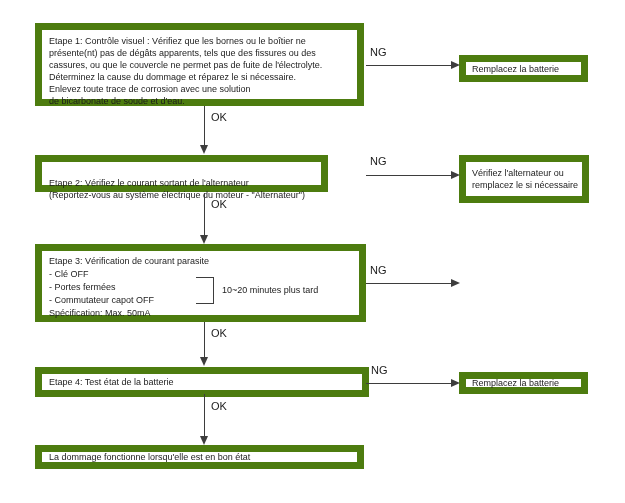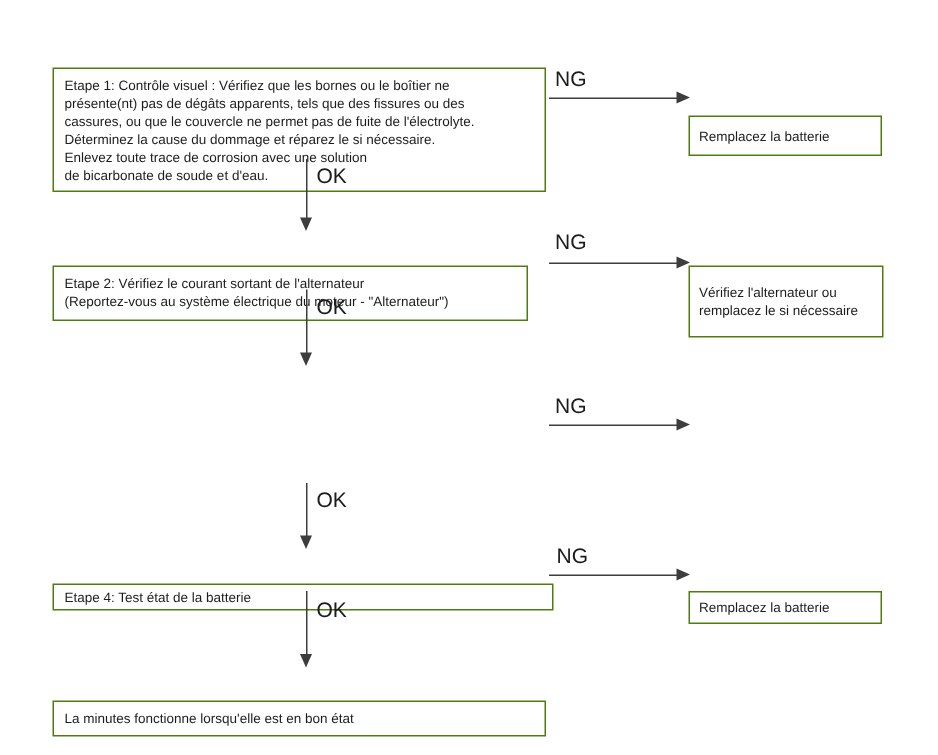--- a/index.html
+++ b/index.html
@@ -3,56 +3,67 @@
 <meta charset="utf-8">
 <style>
   html,body { margin:0; padding:0; background:#ffffff; }
   .canvas {
     position:relative; width:625px; height:503px; background:#ffffff;
     font-family:"Liberation Sans","DejaVu Sans",sans-serif;
     color:#1c1c1c; overflow:hidden;
   }
   .box {
     position:absolute; box-sizing:border-box;
-    border:1px solid #4d7c0f; background:#ffffff;
-    font-size:9px; line-height:12px;margin-top:22px;
+    border:7px solid #4d7c0f; background:#ffffff;
+    font-size:9px; line-height:12px;
   }
   .prel { white-space:pre-line; }
   .vcenter { display:flex; align-items:center; }
   .hline { position:absolute; height:1px; background:#3d3d3d; }
   .vline { position:absolute; width:1px; background:#3d3d3d; }
   .arrow-right { position:absolute; width:0; height:0;
     border-left:9px solid #3d3d3d; border-top:4px solid transparent; border-bottom:4px solid transparent; }
   .arrow-down { position:absolute; width:0; height:0;
     border-top:9px solid #3d3d3d; border-left:4px solid transparent; border-right:4px solid transparent; }
-  .lbl { position:absolute; font-size:14px; line-height:11px;text-align:center; }
+  .lbl { position:absolute; font-size:11px; line-height:11px;text-align:center; }
   .step3-content { padding:4px 0 0 7px; font-size:9px; line-height:13px; }
   .bracket { position:absolute; box-sizing:border-box;
     border:1px solid #3d3d3d; border-left:none; background:transparent; }
   .note { position:absolute; font-size:9px; line-height:11px; }
 </style>
 </head>
 <body>
 
 <div class="canvas">
 
   <div class="box prel" style="left:35px; top:23px; width:329px; height:83px; padding:5px 6px 0 7px;">Etape 1: Contrôle visuel : Vérifiez que les bornes ou le boîtier ne
 présente(nt) pas de dégâts apparents, tels que des fissures ou des
 cassures, ou que le couvercle ne permet pas de fuite de l'électrolyte.
 Déterminez la cause du dommage et réparez le si nécessaire.
 Enlevez toute trace de corrosion avec une solution
 de bicarbonate de soude et d'eau.</div>
 
-  <div class="box prel" style="left:35px; top:155px; width:317px; height:37px; padding:5px 6px 0 7px;">Etape 2: Vérifiez le courant sortant de l'alternateur
+  <div class="box prel" style="left:35px; top:155px; width:293px; height:37px; padding:15px 6px 0 7px;">Etape 2: Vérifiez le courant sortant de l'alternateur
 (Reportez-vous au système électrique du moteur - "Alternateur")</div>
 
+  <div class="box" style="left:35px; top:244px; width:331px; height:78px;">
+    <div class="step3-content">
+      <div>Etape 3: Vérification de courant parasite</div>
+      <div>- Clé OFF</div>
+      <div>- Portes fermées</div>
+      <div>- Commutateur capot OFF</div>
+      <div>Spécification: Max. 50mA</div>
+    </div>
+    <div class="bracket" style="left:154px; top:26px; width:18px; height:27px;"></div>
+    <div class="note" style="left:180px; top:34px;">10~20 minutes plus tard</div>
+  </div>
 
-  <div class="box vcenter" style="left:35px; top:367px; width:334px; height:18px; padding-left:7px;">Etape 4: Test état de la batterie</div>
+  <div class="box vcenter" style="left:35px; top:367px; width:334px; height:30px; padding-left:7px;">Etape 4: Test état de la batterie</div>
 
-  <div class="box vcenter" style="left:35px; top:445px; width:329px; height:24px; padding-left:7px;">La minutes fonctionne lorsqu'elle est en bon état</div>
+  <div class="box vcenter" style="left:35px; top:445px; width:329px; height:24px; padding-left:7px;">La dommage fonctionne lorsqu'elle est en bon état</div>
 
   <div class="box vcenter" style="left:459px; top:55px; width:129px; height:27px; padding-left:6px;">Remplacez la batterie</div>
 
   <div class="box vcenter prel" style="left:459px; top:155px; width:130px; height:48px; padding-left:6px;">Vérifiez l'alternateur ou
 remplacez le si nécessaire</div>
 
 
   <div class="box vcenter" style="left:459px; top:372px; width:129px; height:22px; padding-left:6px;">Remplacez la batterie</div>
 
   <div class="lbl" style="left:370px; top:47px;">NG</div>

